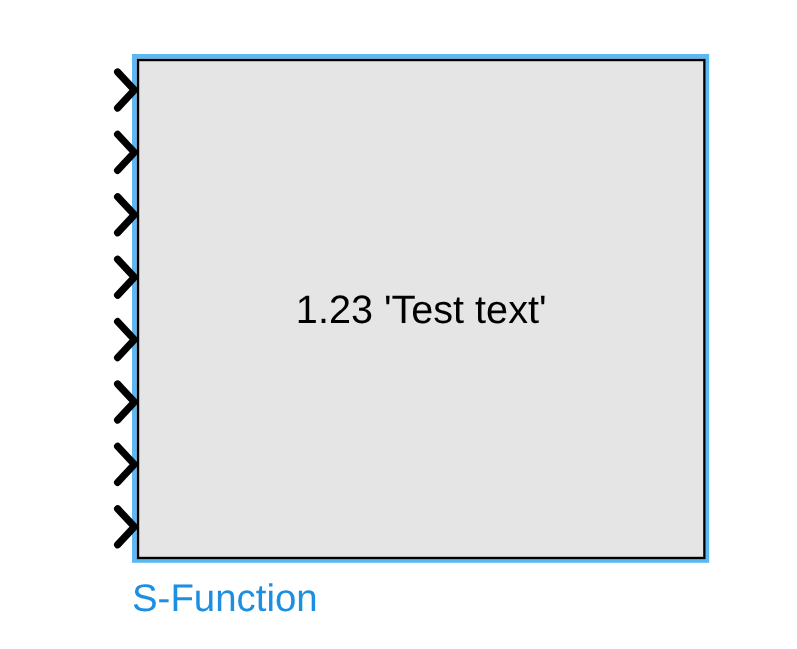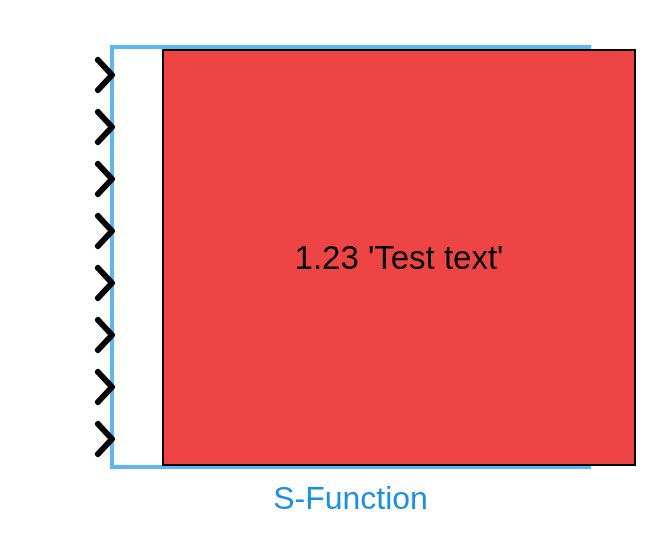--- a/index.html
+++ b/index.html
@@ -25,39 +25,37 @@
       cursor: pointer;
     }
     .block-body {
       position: absolute;
       left: 114px;
       top: 49px;
       width: 474px;
       height: 417px;
       box-sizing: border-box;
       border: 2px solid #000000;
-      background: #ef4444;
-      margin-left: 48px;
+      background: #e5e5e5;
     }
     .block-text {
       position: absolute;
       left: 0;
       right: 0;
       top: 188px;
       text-align: center;
       font-size: 33px;
       color: #000000;
       white-space: pre;
     }
     .block-label {
       position: absolute;
       left: 110px;
       width: 481px;
       top: 480px;
-      text-align: center;
       font-size: 32px;
       color: #1c8fe3;
       cursor: text;
     }
     .ports {
       position: absolute;
       left: 0;
       top: 0;
       width: 664px;
       height: 541px;

